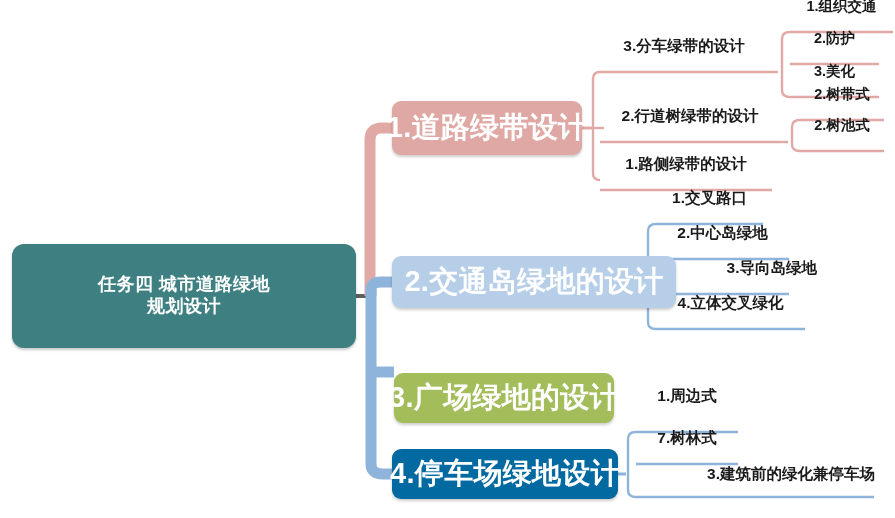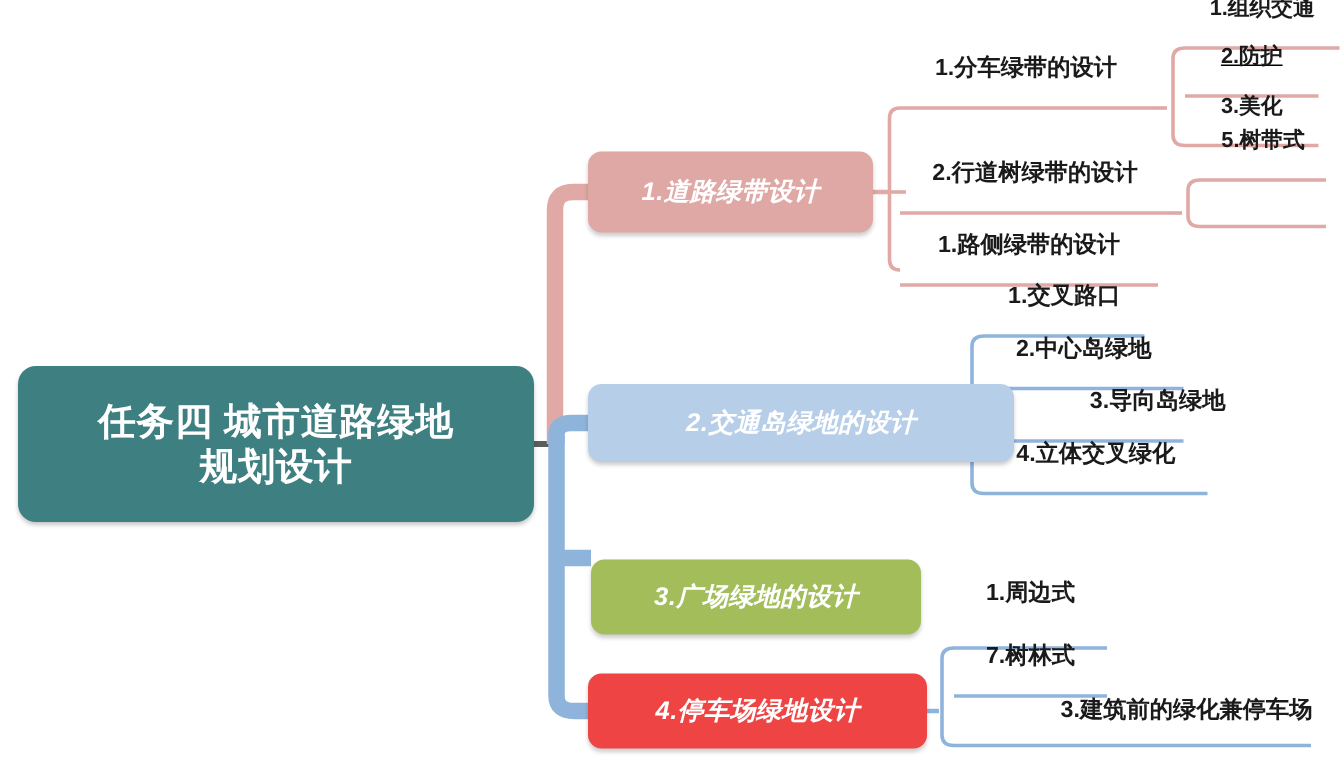--- a/index.html
+++ b/index.html
@@ -36,21 +36,21 @@
     box-shadow: 0 2px 3px rgba(0,0,0,0.22);
     display: flex;
     align-items: center;
     justify-content: center;
     box-sizing: border-box;
     padding: 0 14px;
     z-index: 5;
   }
   .root-node .root-label {
     color: #ffffff;
-    font-size: 25px;
+    font-size: 18px;
     font-weight: bold;
     line-height: 1.22;
     text-align: center;
     letter-spacing: 0.5px;
     white-space: pre-line;
   }
 
   
   .branch-node {
     position: absolute;
@@ -58,26 +58,25 @@
     box-shadow: 0 2px 3px rgba(0,0,0,0.20);
     display: flex;
     align-items: center;
     justify-content: center;
     box-sizing: border-box;
     padding: 0 12px;
     z-index: 5;
   }
   .branch-node .branch-label {
     color: #ffffff;
-    font-size: 17px;
+    font-size: 29px;
     font-weight: bold;
     line-height: 1.1;
     white-space: nowrap;
     letter-spacing: 0.3px;
-    font-style: italic;
   }
 
   
   .leaf-node {
     position: absolute;
     box-sizing: border-box;
     display: flex;
     align-items: flex-end;
     justify-content: center;
     z-index: 4;
@@ -144,41 +143,44 @@
   <div class="root-node">
     <div class="root-label">任务四 城市道路绿地
 规划设计</div>
   </div>
 
   <div class="branch-node" style="left:392px; top:101px; width:190px; height:54px; background:#DFA8A4;">
     <span class="branch-label">1.道路绿带设计</span>
   </div>
 
   <div class="leaf-node lvl2" style="left:600px; top:44px; width:168px; height:28px;">
-    <span class="leaf-label">1.分车绿带的设计</span>
+    <span class="leaf-label">3.分车绿带的设计</span>
   </div>
   <div class="leaf-node lvl2" style="left:600px; top:114px; width:180px; height:28px;">
     <span class="leaf-label">2.行道树绿带的设计</span>
   </div>
   <div class="leaf-node lvl2" style="left:600px; top:162px; width:172px; height:28px;">
     <span class="leaf-label">1.路侧绿带的设计</span>
   </div>
 
   <div class="leaf-node lvl3" style="left:790px; top:6px; width:103px; height:26px;">
     <span class="leaf-label">1.组织交通</span>
   </div>
-  <div class="leaf-node lvl3" style="left:790px; top:38px; width:89px; height:26px;text-decoration:underline;">
+  <div class="leaf-node lvl3" style="left:790px; top:38px; width:89px; height:26px;">
     <span class="leaf-label">2.防护</span>
   </div>
   <div class="leaf-node lvl3" style="left:790px; top:71px; width:89px; height:26px;">
     <span class="leaf-label">3.美化</span>
   </div>
 
   <div class="leaf-node lvl3" style="left:800px; top:94px; width:84px; height:26px;">
-    <span class="leaf-label">5.树带式</span>
+    <span class="leaf-label">2.树带式</span>
+  </div>
+  <div class="leaf-node lvl3" style="left:800px; top:125px; width:84px; height:26px;">
+    <span class="leaf-label">2.树池式</span>
   </div>
 
   <div class="branch-node" style="left:392px; top:256px; width:284px; height:52px; background:#B7CEE8;">
     <span class="branch-label">2.交通岛绿地的设计</span>
   </div>
 
   <div class="leaf-node lvl2" style="left:656px; top:197px; width:107px; height:27px;">
     <span class="leaf-label">1.交叉路口</span>
   </div>
   <div class="leaf-node lvl2" style="left:656px; top:232px; width:133px; height:27px;">
@@ -188,21 +190,21 @@
     <span class="leaf-label">3.导向岛绿地</span>
   </div>
   <div class="leaf-node lvl2" style="left:656px; top:302px; width:149px; height:27px;">
     <span class="leaf-label">4.立体交叉绿化</span>
   </div>
 
   <div class="branch-node" style="left:394px; top:347px; width:220px; height:50px; background:#A2BD5A;margin-top:26px;">
     <span class="branch-label">3.广场绿地的设计</span>
   </div>
 
-  <div class="branch-node" style="left:392px; top:449px; width:226px; height:50px; background:#ef4444;">
+  <div class="branch-node" style="left:392px; top:449px; width:226px; height:50px; background:#0369a1;">
     <span class="branch-label">4.停车场绿地设计</span>
   </div>
 
   <div class="leaf-node lvl2" style="left:636px; top:395px; width:102px; height:27px;">
     <span class="leaf-label">1.周边式</span>
   </div>
   <div class="leaf-node lvl2" style="left:636px; top:437px; width:102px; height:27px;">
     <span class="leaf-label">7.树林式</span>
   </div>
   <div class="leaf-node lvl2" style="left:672px; top:470px; width:238px; height:27px;align-items:center;">

